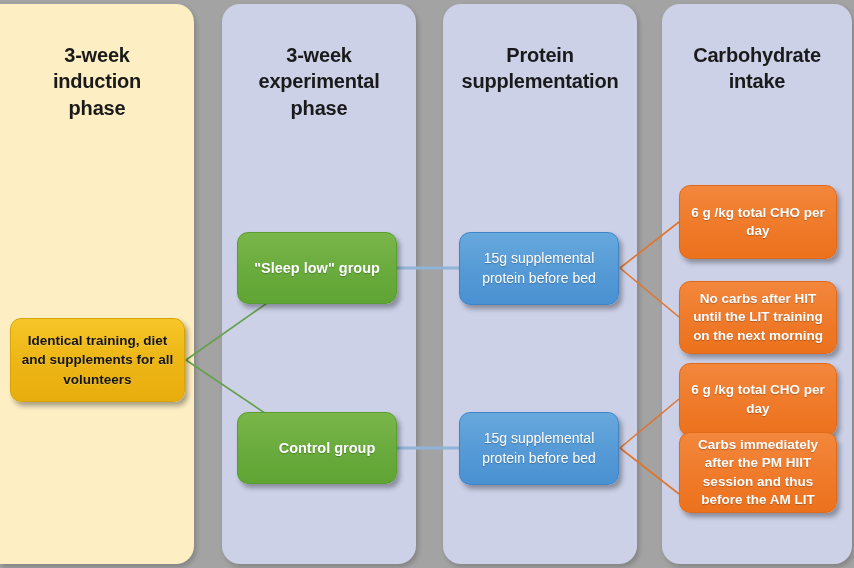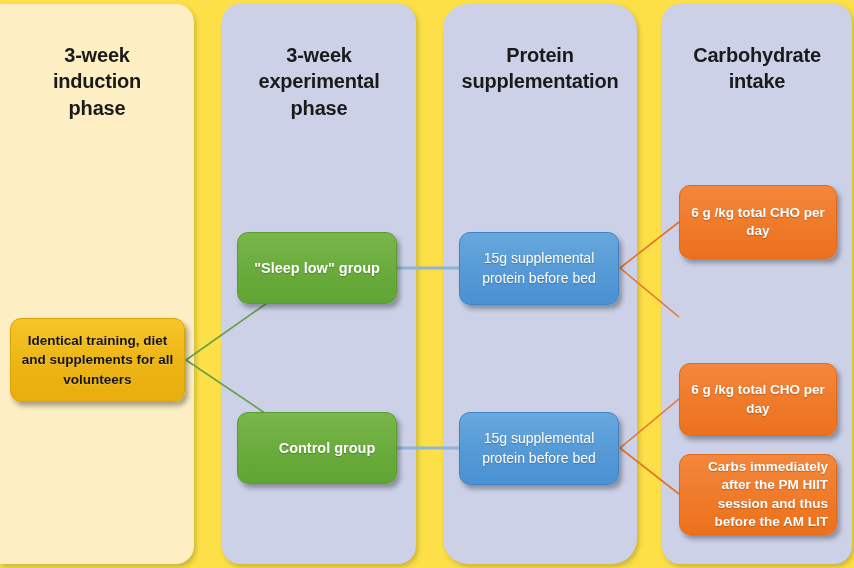--- a/index.html
+++ b/index.html
@@ -8,37 +8,37 @@
     background: #ffffff;
   }
   body {
     font-family: "Liberation Sans", sans-serif;
   }
   #canvas {
     position: relative;
     width: 854px;
     height: 568px;
     overflow: hidden;
-    background: #fde047;
+    background: #a3a3a3;
   }
 
   
   .column {
     position: absolute;
     top: 4px;
     height: 560px;
     border-radius: 18px;
     box-shadow: 2px 3px 5px rgba(0,0,0,0.20);
   }
   .col-yellow { background: #fdeec4; }
   .col-blue   { background: #ccd1e8; }
 
   .col-1 { left: 0px;   width: 194px; border-top-left-radius: 0; border-bottom-left-radius: 0; }
   .col-2 { left: 222px; width: 194px; }
-  .col-3 { left: 443px; width: 194px; border-radius: 25px; }
+  .col-3 { left: 443px; width: 194px; }
   .col-4 { left: 662px; width: 190px; }
 
   .col-title {
     position: absolute;
     top: 38px;
     left: 8px;
     right: 8px;
     text-align: center;
     font-size: 20px;
     font-weight: bold;
@@ -114,21 +114,21 @@
 
   
   #node-identical { left: 10px;  top: 318px; width: 175px; height: 84px; text-align: center; }
   #node-sleeplow  { left: 237px; top: 232px; width: 160px; height: 72px; }
   #node-control   { left: 237px; top: 412px; width: 160px; height: 72px; padding-left: 20px; }
   #node-protein-1 { left: 459px; top: 232px; width: 160px; height: 73px; }
   #node-protein-2 { left: 459px; top: 412px; width: 160px; height: 73px; }
   #node-cho-1     { left: 679px; top: 185px; width: 158px; height: 74px; }
   #node-cho-2     { left: 679px; top: 281px; width: 158px; height: 73px; }
   #node-cho-3     { left: 679px; top: 363px; width: 158px; height: 73px; }
-  #node-cho-4     { left: 679px; top: 454px; width: 158px; height: 81px; text-align: right; }
+  #node-cho-4     { left: 679px; top: 432px; width: 158px; height: 81px; }
 </style>
 </head>
 <body>
 
 <div id="canvas">
 
   <div class="column col-yellow col-1">
     <div class="col-title">3-week<br>induction<br>phase</div>
   </div>
 
@@ -176,20 +176,23 @@
   </div>
 
   <div class="node node-blueb" id="node-protein-2">
     <span>15g supplemental protein before bed</span>
   </div>
 
   <div class="node node-orange" id="node-cho-1">
     <span>6 g /kg total CHO per day</span>
   </div>
 
+  <div class="node node-orange" id="node-cho-2">
+    <span>No carbs after HIT until the LIT training on the next morning</span>
+  </div>
 
   <div class="node node-orange" id="node-cho-3">
     <span>6 g /kg total CHO per day</span>
   </div>
 
   <div class="node node-orange" id="node-cho-4">
     <span>Carbs immediately after the PM HIIT session and thus before the AM LIT</span>
   </div>
 
 </div>

